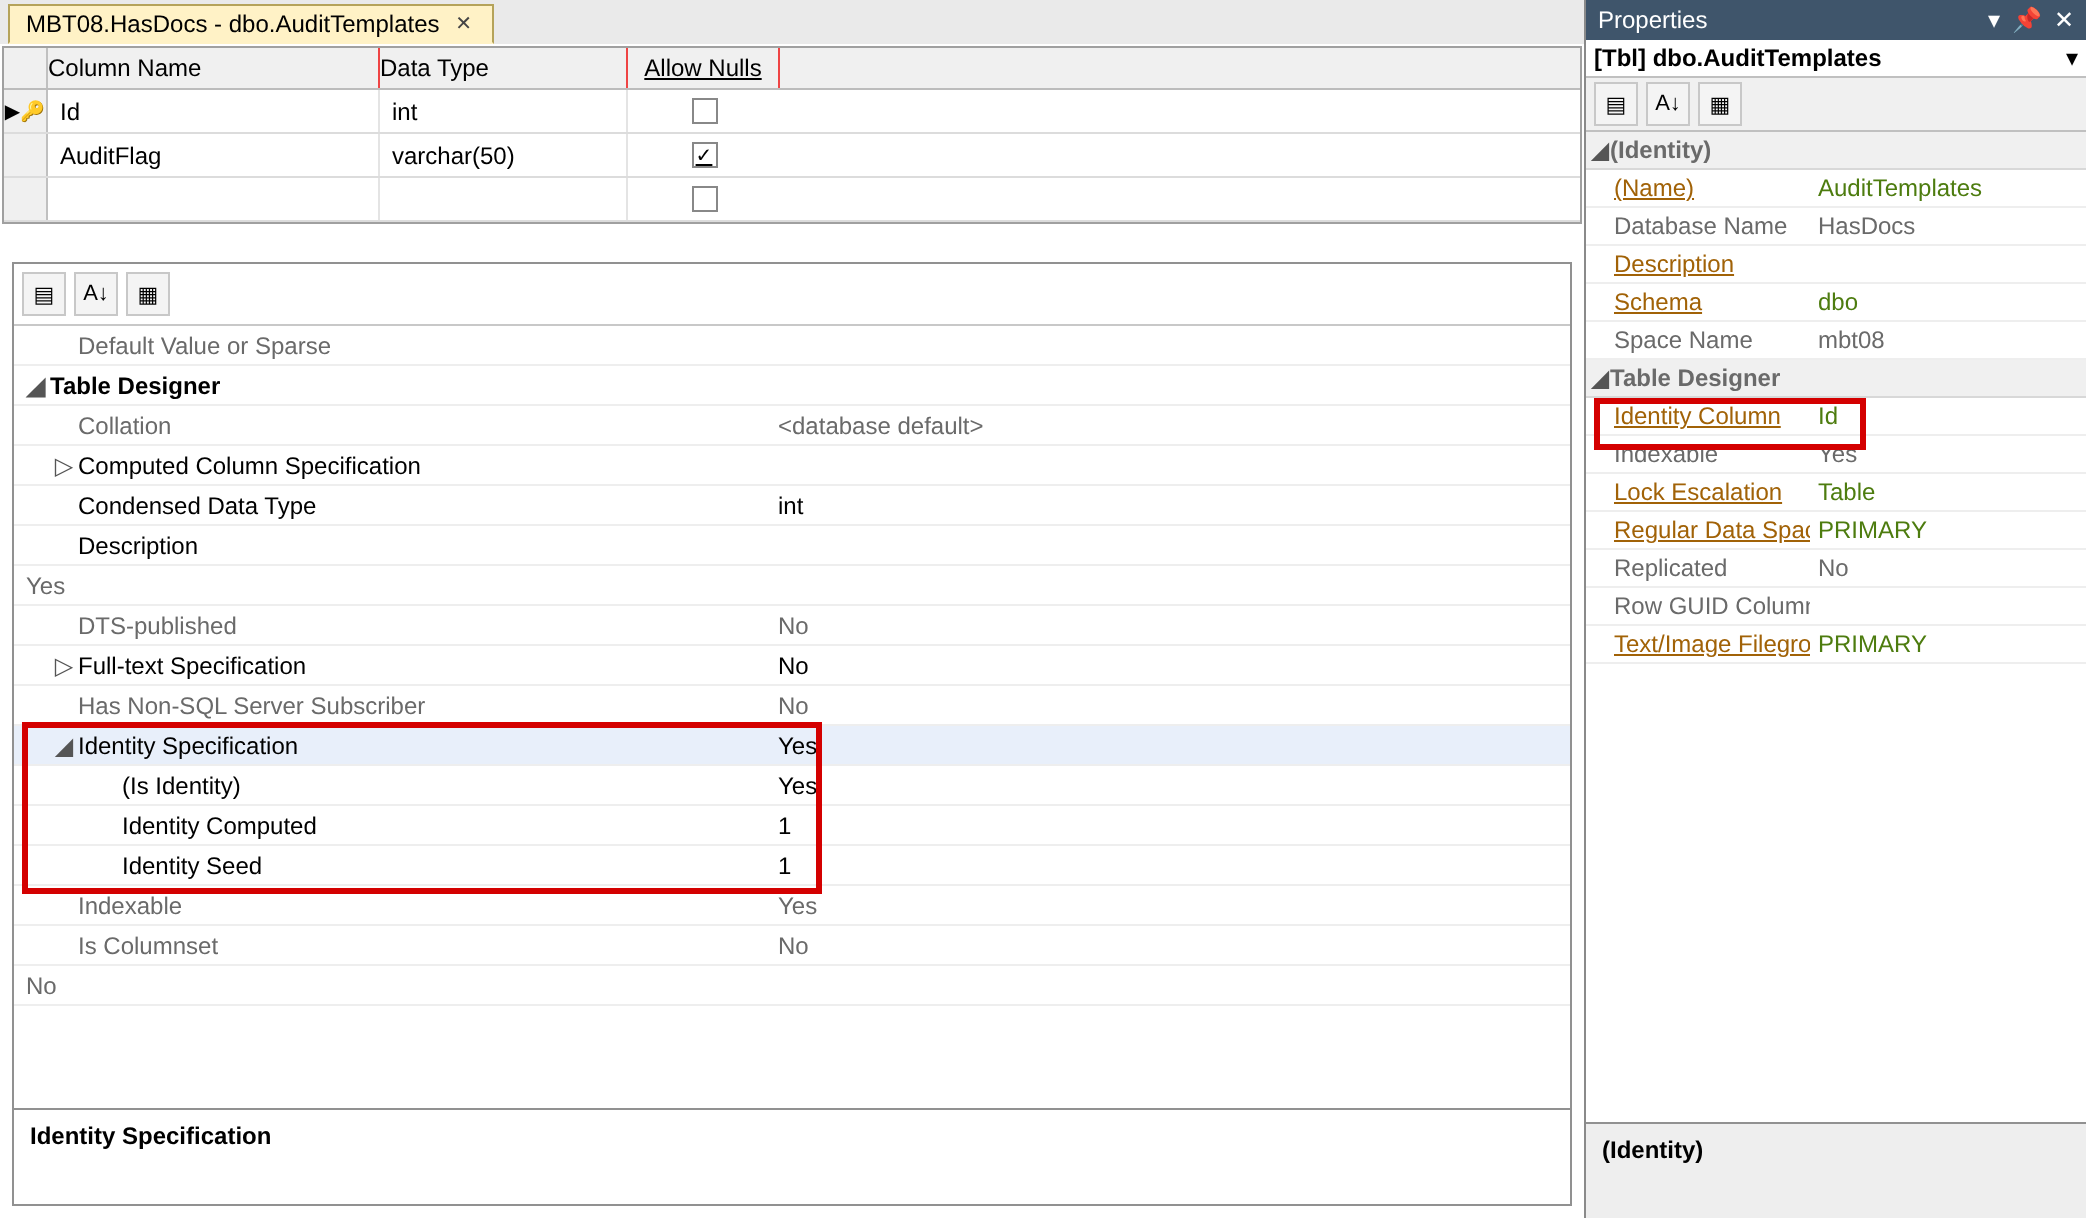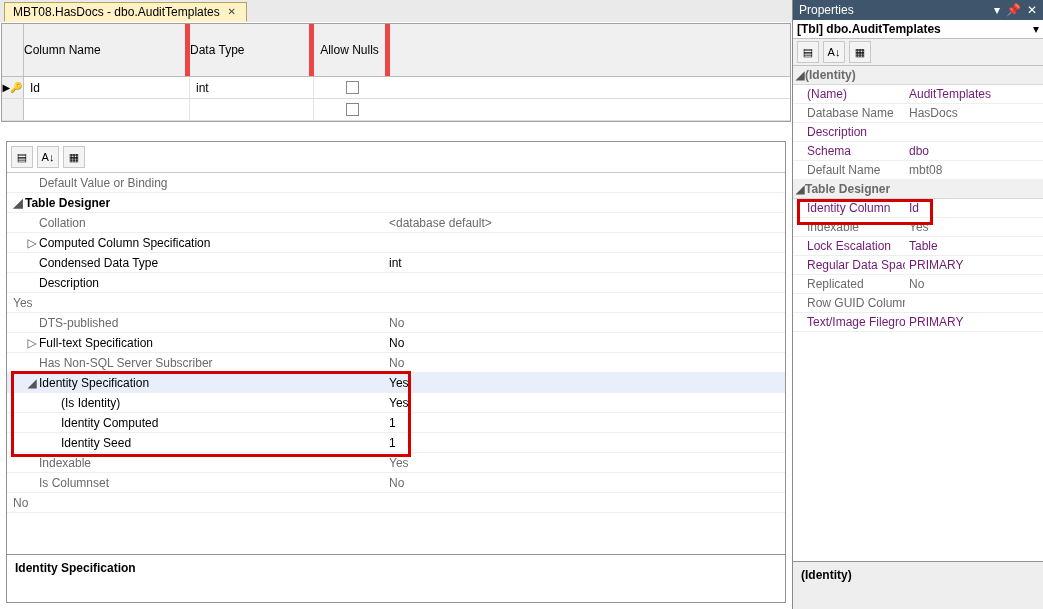--- a/index.html
+++ b/index.html
@@ -10,26 +10,26 @@
 
   
   .tabs { height: 22px; display: flex; align-items: flex-end; background: #eaeaea; }
   .tab { background: #fff2c6; border: 1px solid #b5a35a; border-bottom: 1px solid #fff2c6; padding: 2px 8px; margin-left: 4px; display: flex; align-items: center; gap: 6px; }
   .tab-close { width: 12px; height: 12px; font-size: 10px; text-align: center; cursor: pointer; color: #444; }
 
   
   .col-grid { border: 1px solid #a0a0a0; margin: 1px; }
   .col-head { display: flex; background: #f0f0f0; border-bottom: 1px solid #bcbcbc; }
   .col-head .gutter { width: 22px; border-right: 1px solid #c0c0c0; }
-  .col-head .h { padding: 19px 0; text-align: center; border-right: 5px solid #ef4444; }
+  .col-head .h { padding: 3px 0; text-align: center; border-right: 1px solid #ef4444; }
   .col-row { display: flex; border-bottom: 1px solid #dcdcdc; height: 22px; align-items: center; }
   .col-row .gutter { width: 22px; height: 100%; border-right: 1px solid #c0c0c0; background: #f0f0f0; display: flex; align-items: center; justify-content: center; }
   .c-name { width: 166px; padding: 0 6px; border-right: 1px solid #e4e4e4; height: 100%; display: flex; align-items: center; }
   .c-type { width: 124px; padding: 0 6px; border-right: 1px solid #e4e4e4; height: 100%; display: flex; align-items: center; }
-  .c-null { width: 76px; text-align: center; height: 100%; display: flex; align-items: center; justify-content: center; }
+  .c-null { width: 76px; text-align: center; height: 100%; display: flex; align-items: center; justify-content: center; text-decoration: underline; }
   .chk { width: 13px; height: 13px; border: 1px solid #888; background: #fff; display: inline-flex; align-items: center; justify-content: center; font-size: 11px; }
   .chk.checked::after { content: "✓"; font-size: 10px; }
 
   
   .filler { flex: 0 0 18px; }
   .cp-tab-row { display: flex; }
   .cp-tab { border: 1px solid #919191; border-bottom: none; padding: 3px 10px; background: #fff; margin-left: 4px; position: relative; top: 1px; }
   .cp-toolbar { border-bottom: 1px solid #c8c8c8; padding: 4px; display: flex; gap: 4px; background: #fff; }
   .tb-btn { width: 22px; height: 22px; border: 1px solid #c8c8c8; background: #f4f4f4; display: flex; align-items: center; justify-content: center; font-size: 11px; }
   .cp-body { flex: 1; overflow-y: scroll; background: #fff; position: relative; }
@@ -47,23 +47,23 @@
   .redbox { border: 3px solid #d40000; position: absolute; pointer-events: none; }
 
   
   .prop-title { background: #3f556b; color: #fff; padding: 3px 6px; display: flex; align-items: center; justify-content: space-between; }
   .prop-title-icons { display: flex; gap: 6px; font-size: 11px; }
   .prop-selector { background: #fff; border-bottom: 1px solid #c0c0c0; padding: 2px 4px; display: flex; align-items: center; justify-content: space-between; gap: 48px; }
   .prop-toolbar { background: #f0f0f0; border-bottom: 1px solid #c0c0c0; padding: 2px 4px; display: flex; gap: 4px; }
   .p-body { overflow-y: scroll; flex: 1; background: #fff; position: relative; }
   .p-row { display: flex; height: 19px; align-items: center; border-bottom: 1px solid #eee; }
   .p-label { width: 112px; padding-left: 4px; color: #6a6a6a; white-space: nowrap; overflow: hidden; }
-  .p-label.black { color: #701a75; }
+  .p-label.black { color: #a16207; text-decoration: underline; }
   .p-val { padding-left: 4px; color: #6a6a6a; }
-  .p-val.black { color: #701a75; }
+  .p-val.black { color: #4d7c0f; }
   .p-cat { display: flex; height: 19px; align-items: center; background: #f0f0f0; border-bottom: 1px solid #d8d8d8; padding-left: 2px; }
   .p-cat .tri { color: #555; }
   .p-cat-label { font-weight: bold; color: #6a6a6a; }
   .p-desc { border-top: 1px solid #919191; background: #eee; padding: 6px 8px; font-weight: bold; height: 48px; }
 
   
   ::-webkit-scrollbar { width: 16px; }
   ::-webkit-scrollbar-track { background: #f0f0f0; }
   ::-webkit-scrollbar-thumb { background: #c0c0c0; border: 1px solid #a0a0a0; }
 </style>
@@ -91,20 +91,28 @@
             <span style="font-size:10px">▶🔑</span>
           </div>
         <div class="c-name">Id</div>
         <div class="c-type">int</div>
         <div class="c-null">
             <span class="chk"></span>
           </div>
       </div>
       <div class="col-row">
         <div class="gutter"></div>
+        <div class="c-name">AuditFlag</div>
+        <div class="c-type">varchar(50)</div>
+        <div class="c-null">
+            <span class="chk checked"></span>
+          </div>
+      </div>
+      <div class="col-row">
+        <div class="gutter"></div>
         <div class="c-name"></div>
         <div class="c-type"></div>
         <div class="c-null">
             <span class="chk"></span>
           </div>
       </div>
     </div>
 
     <div class="filler"></div>
 
@@ -113,21 +121,21 @@
         <div class="cp-toolbar">
           <div class="tb-btn">▤</div>
           <div class="tb-btn">A↓</div>
           <div class="tb-btn">▦</div>
         </div>
         <div class="cp-body" id="cp-body">
 
         <div class="cp-row">
               <div class="cp-label indent1">
                 <span class="tri"></span>
-                <span>Default Value or Binding</span>
+                <span>Default Value or Sparse</span>
               </div>
               <div class="cp-val"></div>
             </div>
             <div class="cp-row">
               <div class="cp-label bold">
                 <span class="tri">◢</span>
                 <span>Table Designer</span>
               </div>
               <div class="cp-val black"></div>
             </div>
@@ -269,21 +277,21 @@
         </div>
         <div class="p-row">
           <div class="p-label black" style="padding-left: 14px;">Description</div>
           <div class="p-val black"></div>
         </div>
         <div class="p-row">
           <div class="p-label black" style="padding-left: 14px;">Schema</div>
           <div class="p-val black">dbo</div>
         </div>
         <div class="p-row">
-          <div class="p-label" style="padding-left: 14px;">Default Name</div>
+          <div class="p-label" style="padding-left: 14px;">Space Name</div>
           <div class="p-val">mbt08</div>
         </div>
         <div class="p-cat">
           <span class="tri">◢</span>
           <span class="p-cat-label">Table Designer</span>
         </div>
         <div class="p-row">
           <div class="p-label black" style="padding-left: 14px;">Identity Column</div>
           <div class="p-val black">Id</div>
         </div>

